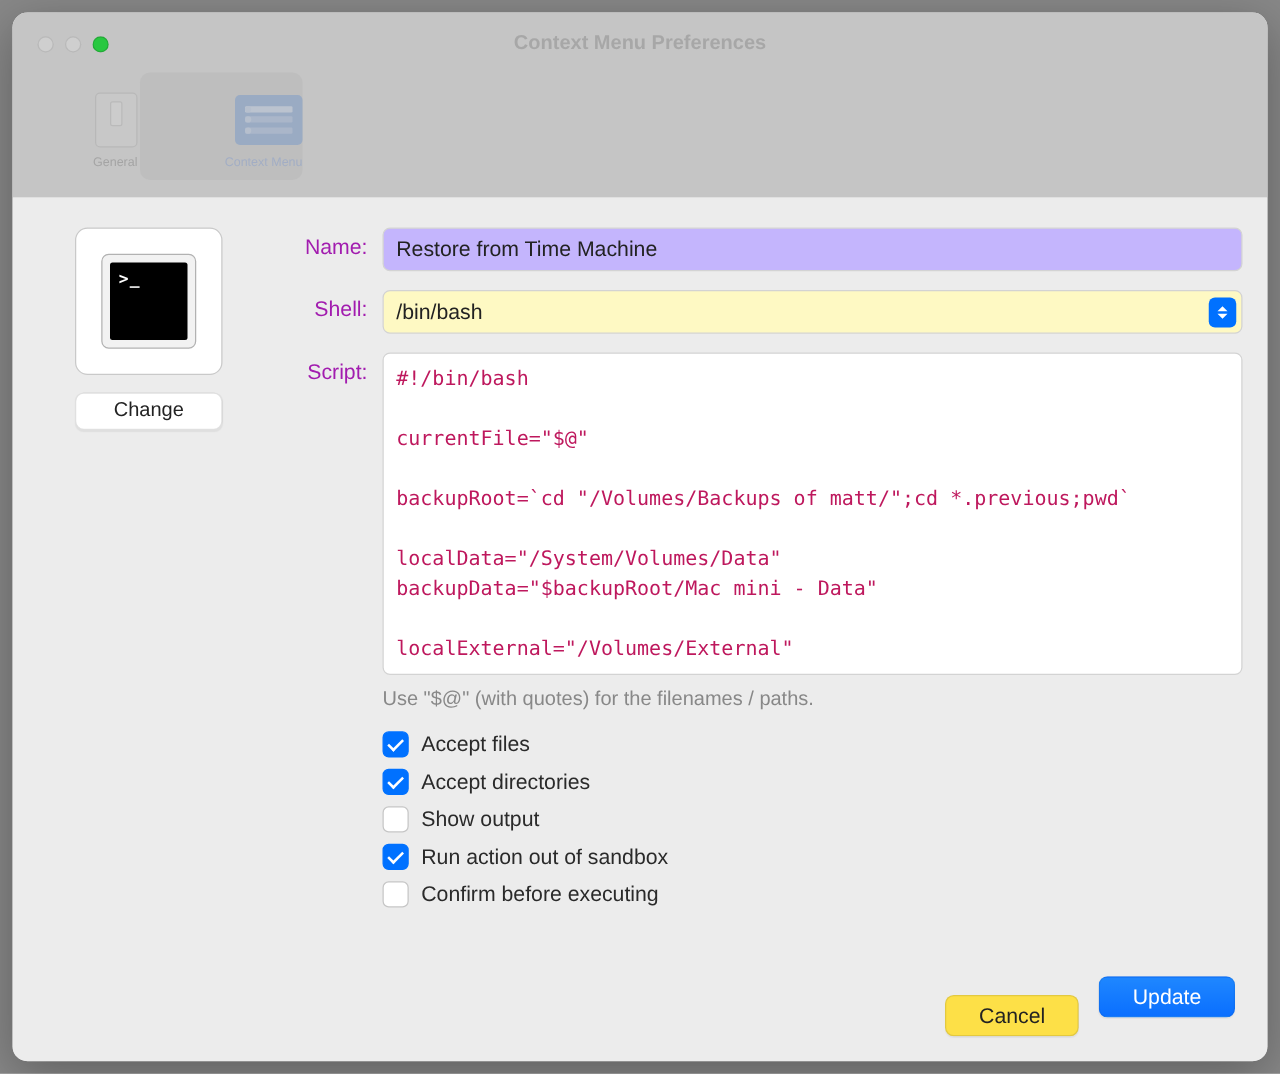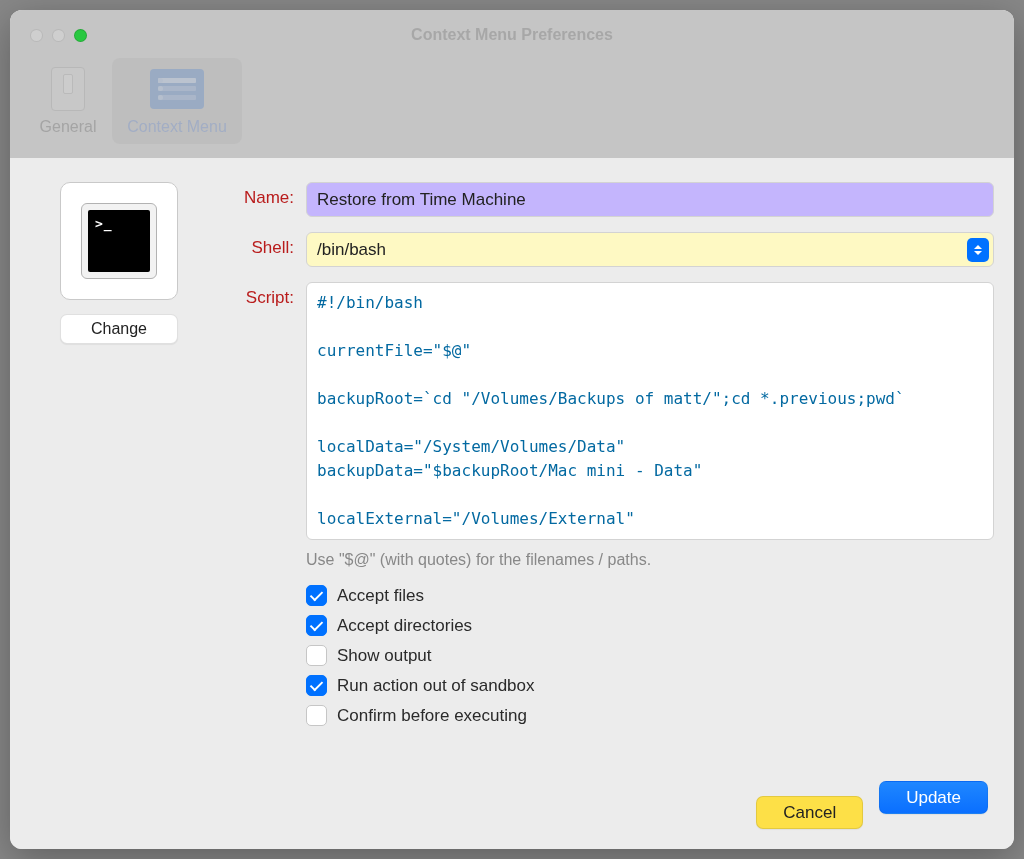--- a/index.html
+++ b/index.html
@@ -70,25 +70,25 @@
       left: 16px;
       display: flex;
       gap: 2px;
       z-index: 1;
     }
     .toolbar-tab {
       width: 84px;
       height: 86px;
       display: flex;
       flex-direction: column;
-      align-items: center;
+      align-items: flex-end;
       justify-content: flex-end;
       border-radius: 8px;
       padding-bottom: 8px;
-      font-size: 16px;
+      font-size: 10px;
       color: #919191;
     }
     .toolbar-tab.wide { width: 130px; }
     .toolbar-tab.selected {
       background: rgba(120,120,120,0.15);
       color: #8ca5d8;
     }
     .toolbar-tab .icon-holder {
       height: 50px;
       display: flex;
@@ -239,21 +239,21 @@
     }
     .form-row {
       display: flex;
       align-items: flex-start;
       margin-bottom: 15px;
     }
     .form-label {
       width: 72px;
       text-align: right;
       font-size: 17px;
-      color: #b91c1c;
+      color: #a21caf;
       padding-top: 6px;
       margin-right: 12px;
     }
     .text-input {
       flex: 1;
       height: 35px;
       background: #c4b5fd;
       border: 1px solid #d3d3d3;
       border-radius: 6px;
       padding: 0 10px;
@@ -297,21 +297,21 @@
     .script-area {
       flex: 1;
       height: 258px;
       background: #fff;
       border: 1px solid #d3d3d3;
       border-radius: 6px;
       padding: 8px 10px;
       font-family: Menlo, Monaco, monospace;
       font-size: 16px;
       line-height: 24px;
-      color: #0369a1;
+      color: #be185d;
       white-space: pre-wrap;
       word-break: break-word;
       overflow: hidden;
       resize: none;
     }
     .hint-text {
       font-size: 16px;
       color: #888;
       margin-left: 84px;
       margin-top: -4px;

